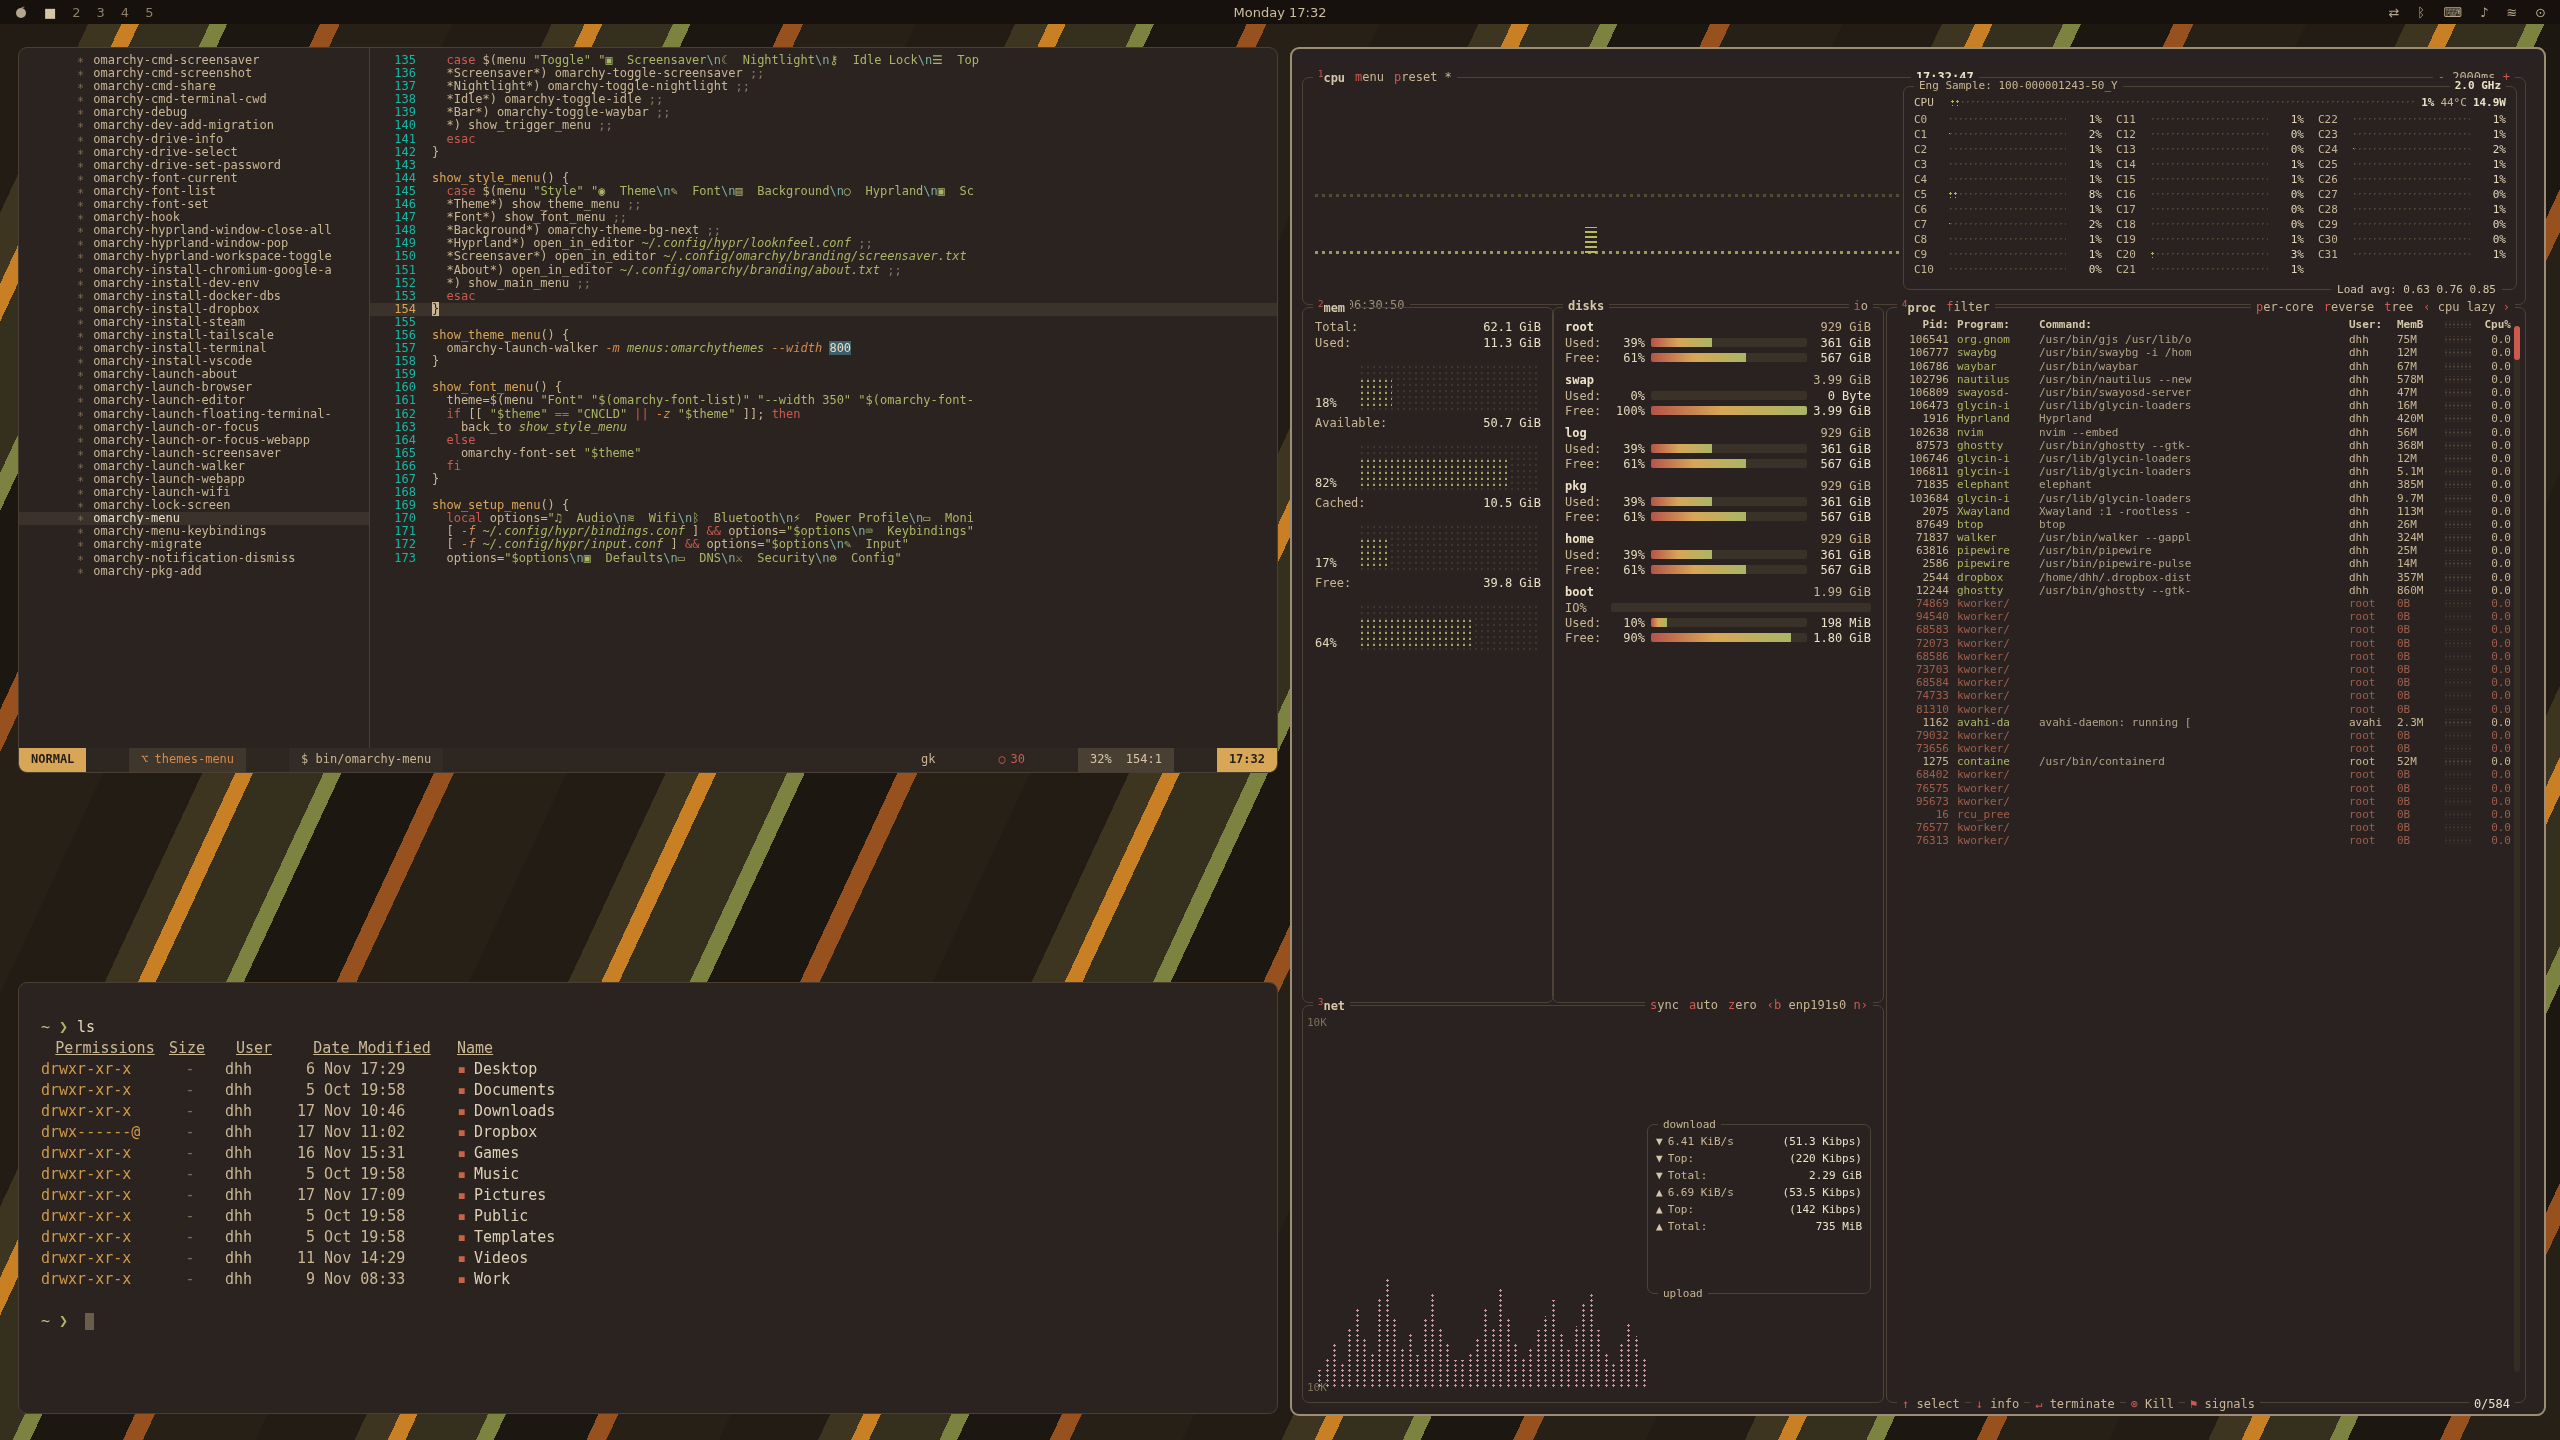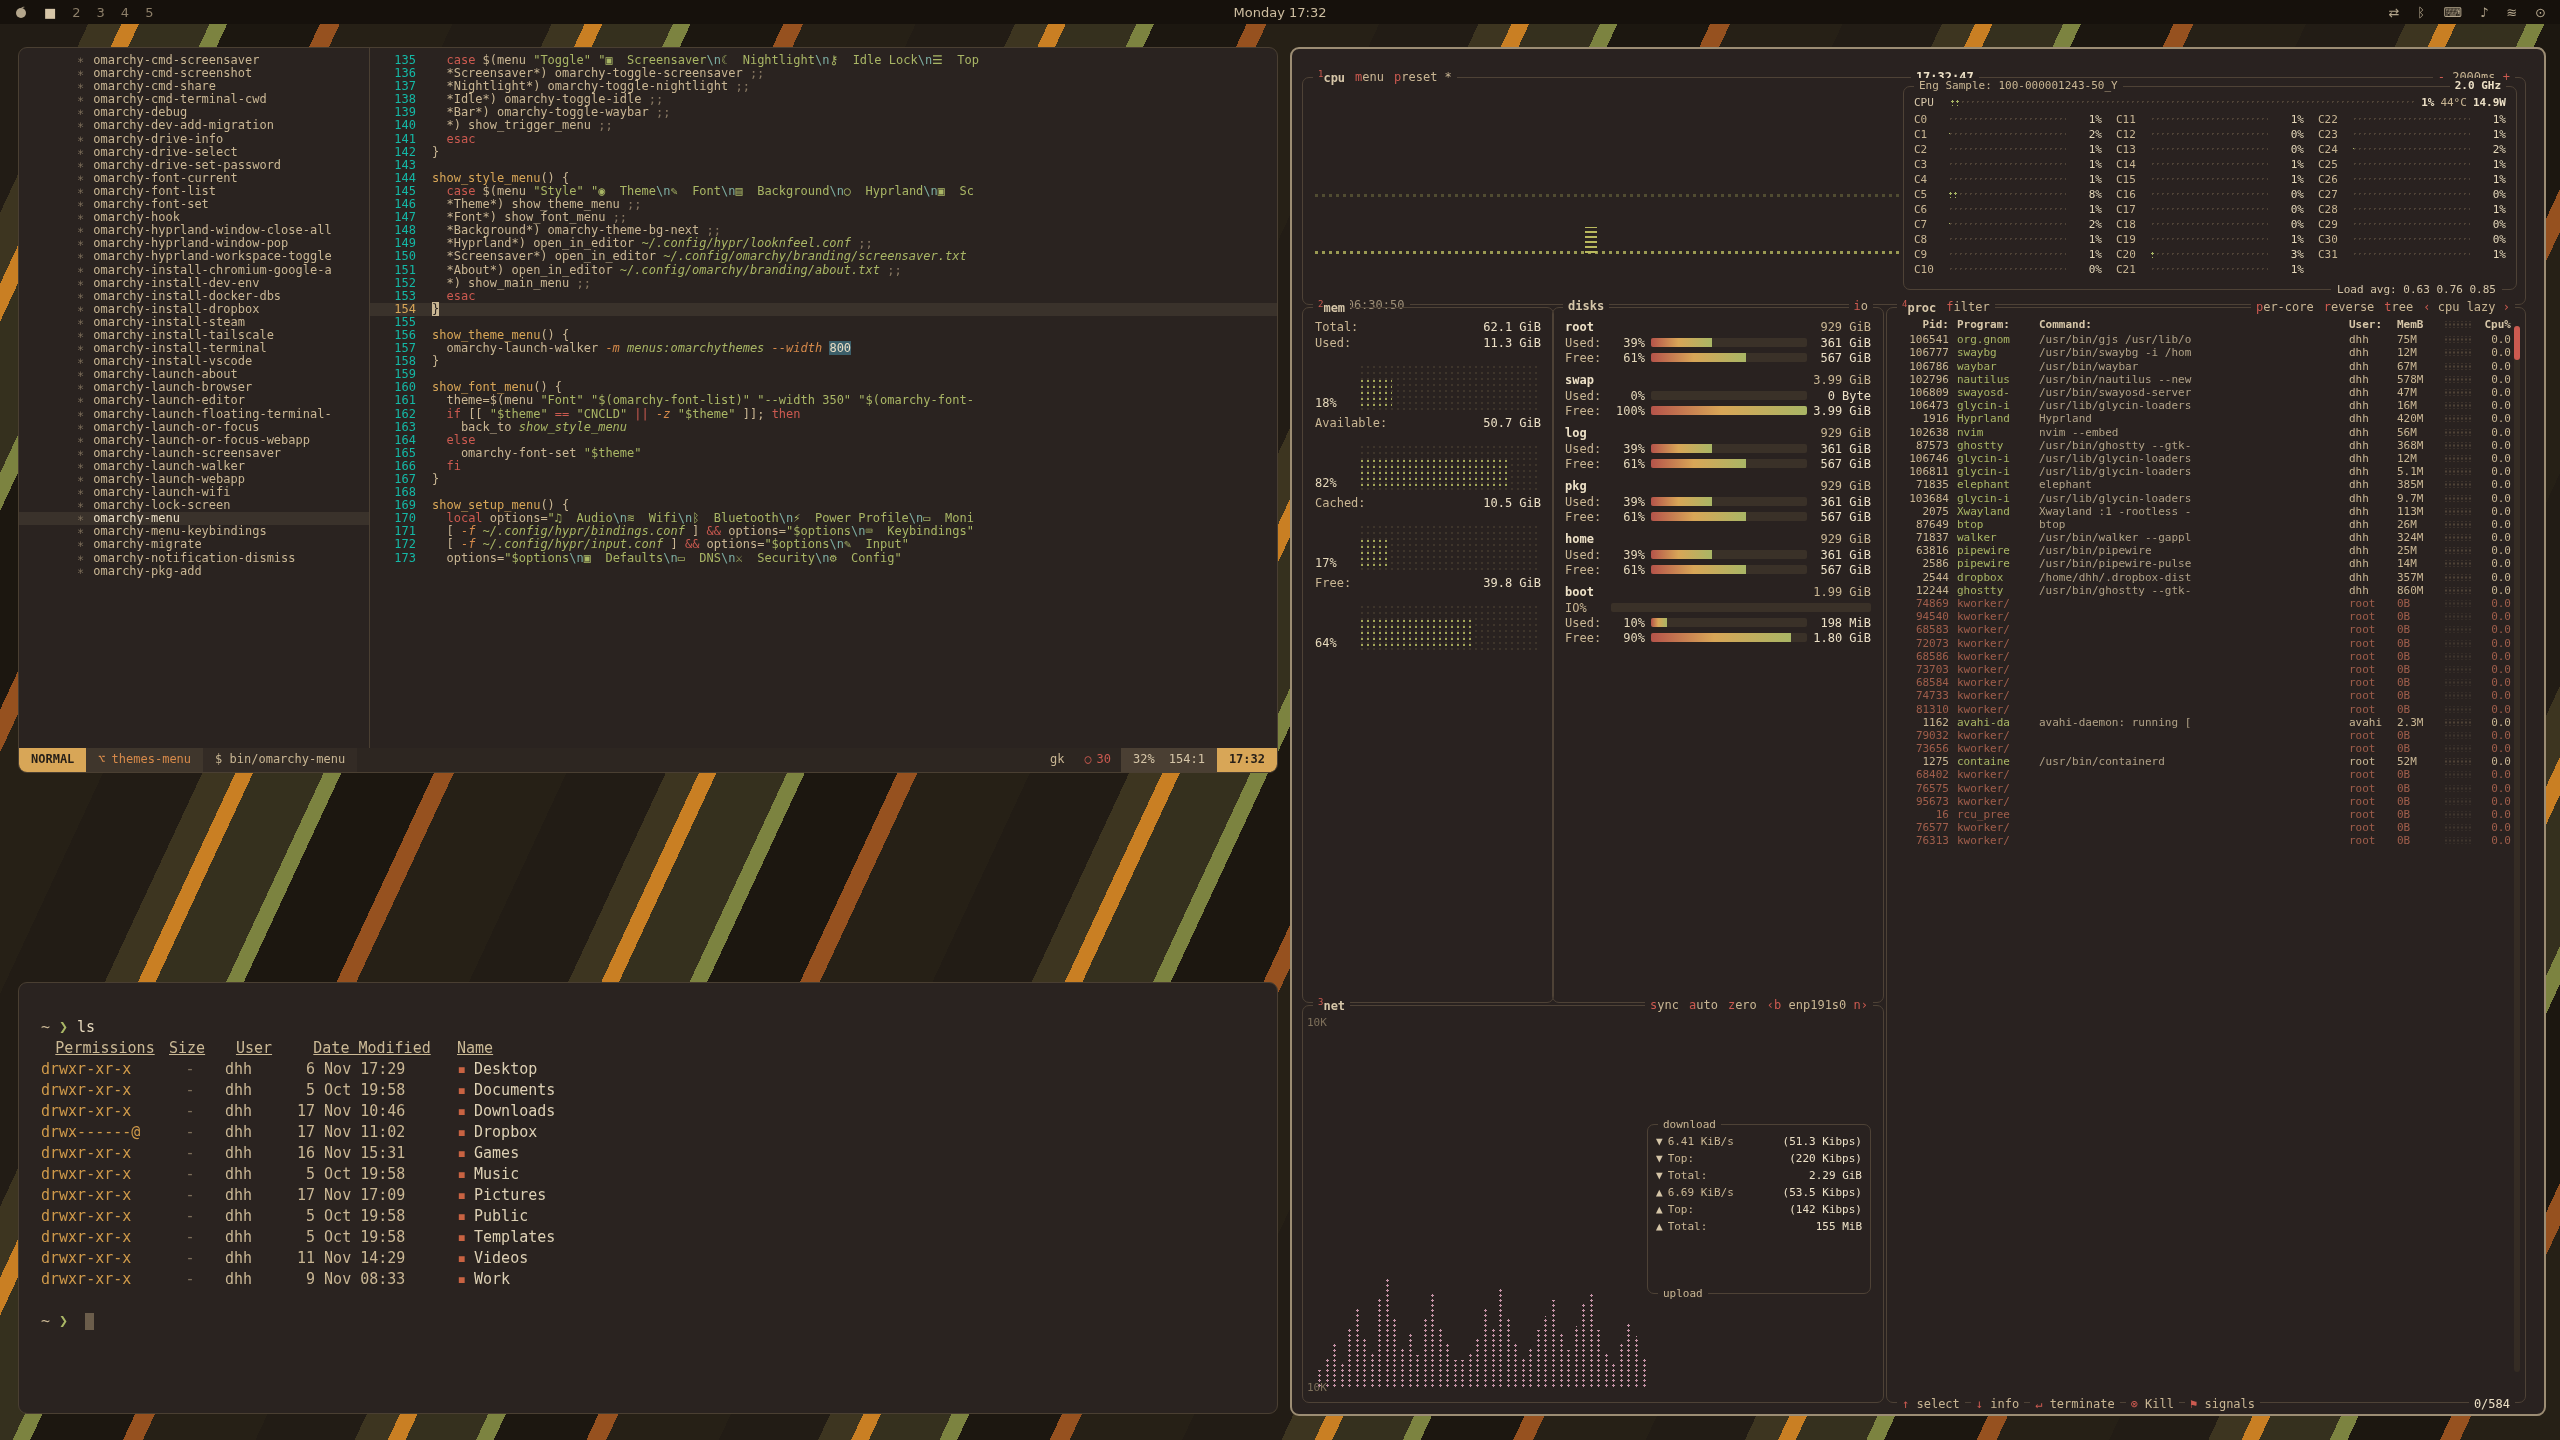--- a/index.html
+++ b/index.html
@@ -33,21 +33,21 @@
   .code-line{display:flex;height:13.1px;white-space:pre;}
   .code-line.curline{background:#3a322b;}
   .lnum{display:inline-block;width:46px;text-align:right;color:#14b8a6;flex:none;}
   .curline .lnum{color:#d8a657;}
   .ltext{padding-left:16px;white-space:pre;}
   .tok-p{color:#c9b693}.tok-k{color:#cc5a50}.tok-f{color:#d8a657}
   .tok-s{color:#a9b665}.tok-e{color:#7daea3}.tok-i{color:#a9b665;font-style:italic}
   .tok-o{color:#d78a4a;font-style:italic}.tok-d{color:#8a7a64}
   .tok-hl{background:#3c5f6a;color:#e8dcc4}
   .tok-cur{background:#c9b693;color:#292220}
-  .statusline{position:absolute;left:0;right:0;bottom:0;height:24px;background:#2d2621;display:flex;align-items:stretch;font-size:12px;}
+  .statusline{position:absolute;left:0;right:0;bottom:0;height:24px;background:#2d2621;display:flex;align-items:stretch;font-size:12px;gap:43px;}
   .statusline>span{display:flex;align-items:center;}
   .st-mode{background:#d8a657;color:#261f18;font-weight:bold;padding:0 12px;}
   .st-branch{background:#3f362c;color:#d78a4a;padding:0 12px;gap:6px;}
   .st-path{background:#332b25;color:#c9b693;padding:0 12px;}
   .st-fill{flex:1;}
   .st-keys{color:#c9b693;padding:0 10px;}
   .st-diag{color:#cc5a50;padding:0 10px;gap:5px;}
   .st-pos{background:#4a3f33;color:#d6c6a8;padding:0 12px;gap:14px;}
   .st-time{background:#d8a657;color:#261f18;font-weight:bold;padding:0 12px;}
   
@@ -862,21 +862,21 @@
             <span class="rv">(53.5 Kibps)</span>
           </div>
           <div class="dlrow">
             <span class="arr">▲</span>
             <span>Top:</span>
             <span class="rv">(142 Kibps)</span>
           </div>
           <div class="dlrow">
             <span class="arr">▲</span>
             <span>Total:</span>
-            <span class="rv">155 MiB</span>
+            <span class="rv">735 MiB</span>
           </div>
         </div>
       <div class="boxlabels" style="top:auto;bottom:-9px;">
           <span class="chip">upload</span>
         </div>
     </div>
   </div>
 
   <div class="bbox proc-box">
     <div class="boxlabels">

